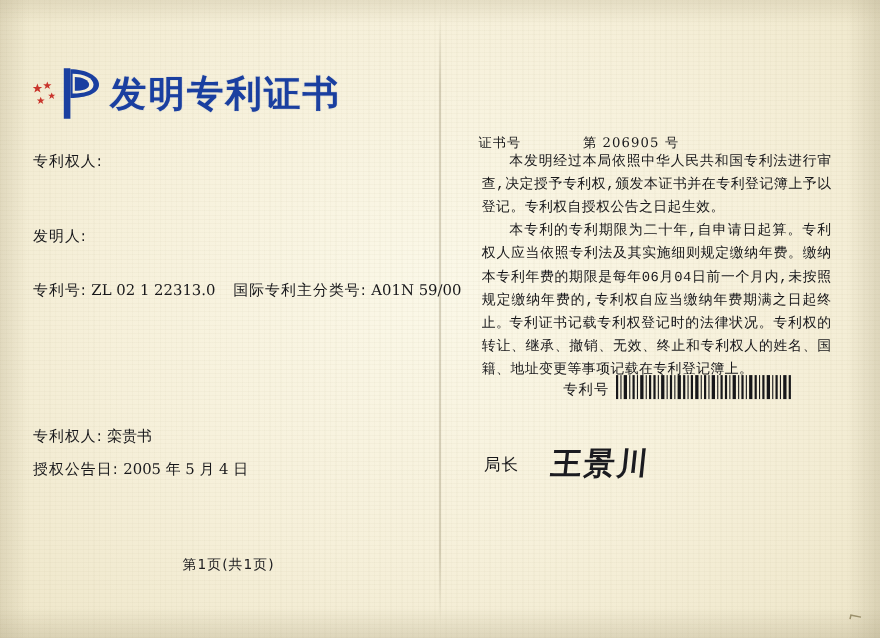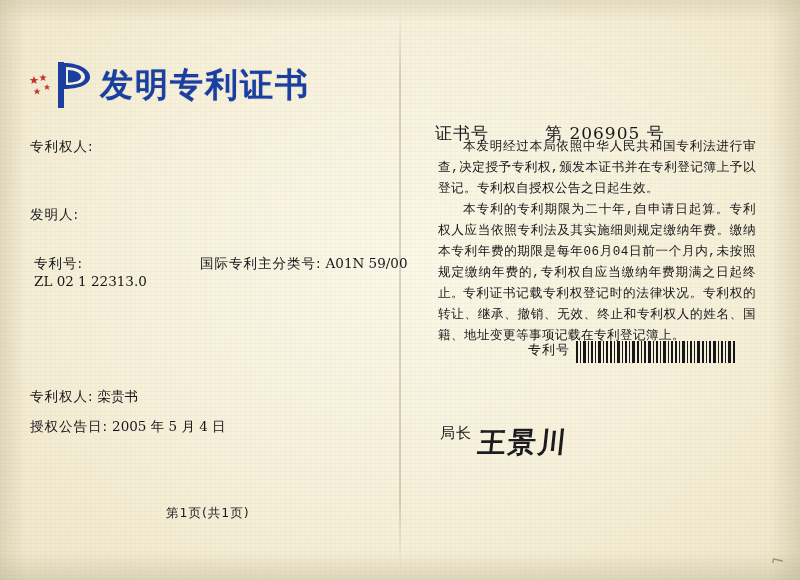--- a/index.html
+++ b/index.html
@@ -104,43 +104,43 @@
   .field-value {
     margin-left: 4px;
     font-family: "DejaVu Sans", "Liberation Sans", sans-serif;
   }
   .handwritten {
     font-family: "DejaVu Serif", "Liberation Serif", serif;
   }
 
   #row-name      { top: 138px; }
   #row-inventor  { top: 206px; }
-  #row-patentno  { top: 255px; flex-direction: column; }
-  #row-ipc       { position: absolute; left: 200px; top: 255px; }
+  #row-patentno  { top: 255px; }
+  #row-ipc       { position: absolute; left: 212px; top: 255px; }
   #row-appdate   { top: 302px; }
   #row-holder    { top: 388px; }
   #row-grantdate { top: 418px; }
 
   #page-footer {
     position: absolute;
     left: 166px;
     top: 505px;
     font-size: 12.5px;
     color: #1c1c1f;
     letter-spacing: 1px;
   }
 
   
   #cert-no-row {
     position: absolute;
     left: 35px;
     top: 78px;
     display: flex;
     align-items: baseline;
-    font-size: 17px;
+    font-size: 12px;
     color: #17171a;
     letter-spacing: 1px;
   }
   #cert-no-label { margin-right: 56px; }
   #cert-no-value { font-family: "DejaVu Serif", "Liberation Serif", serif; margin-top: 44px; }
 
   .body-para {
     position: absolute;
     left: 38px;
     width: 318px;
@@ -151,42 +151,43 @@
     text-indent: 25px;
     letter-spacing: 0.4px;
     font-family: Liberation Mono, monospace;
   }
   #para-1 { top: 137px; }
   #para-2 { top: 200px; }
   #para-3 { top: 284px; }
 
   #patent-no-line {
     position: absolute;
-    left: 128px;
+    left: 112px;
     top: 341px;
     display: flex;
-    align-items: flex-start;
+    align-items: flex-end;
     gap: 6px;
   }
   #patent-no-label {
     font-size: 13px;
     letter-spacing: 1px;
     color: #17171a;
   }
   #barcode {
     width: 160px;
     height: 22px;
   }
 
   #director-row {
     position: absolute;
     left: 40px;
-    top: 424px;
-    display: flex;
-    align-items: flex-start;
+    top: 403px;
+    display: flex;
+    align-items: center;
+    gap: 23px;
   }
   #director-label {
     font-size: 15px;
     letter-spacing: 1px;
     color: #17171a;
   }
   #director-signature {
     margin-left: 6px;
     font-family: "DejaVu Serif", "Liberation Serif", serif;
     font-size: 28px;

